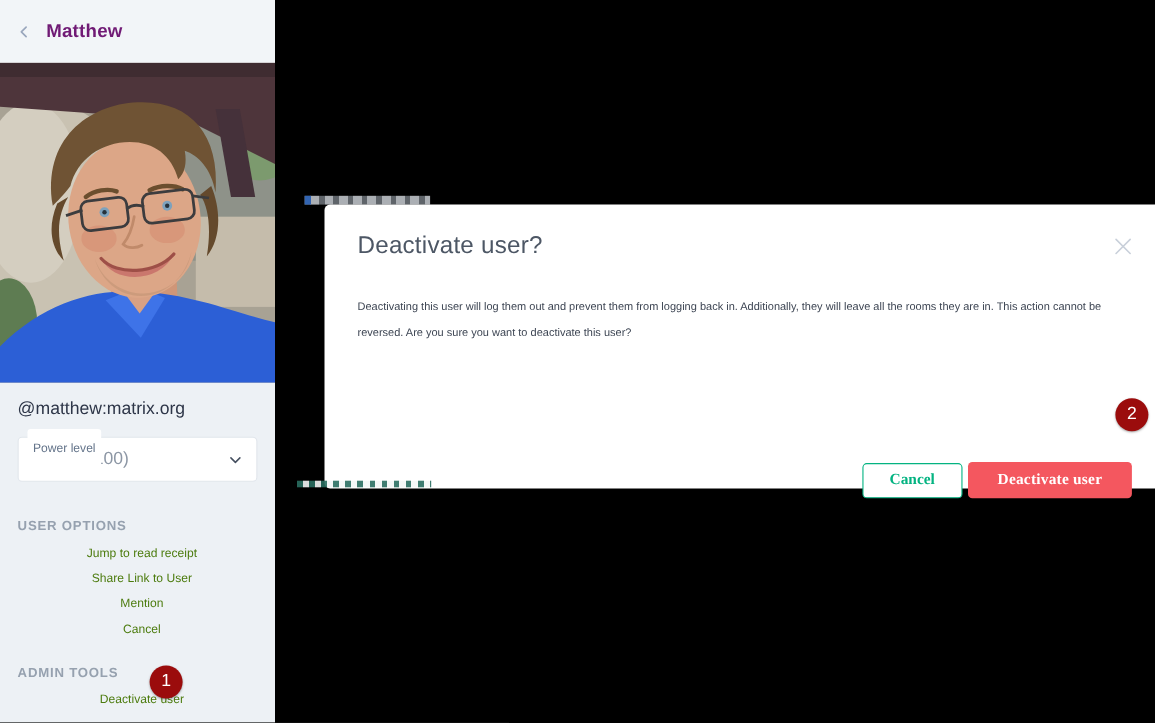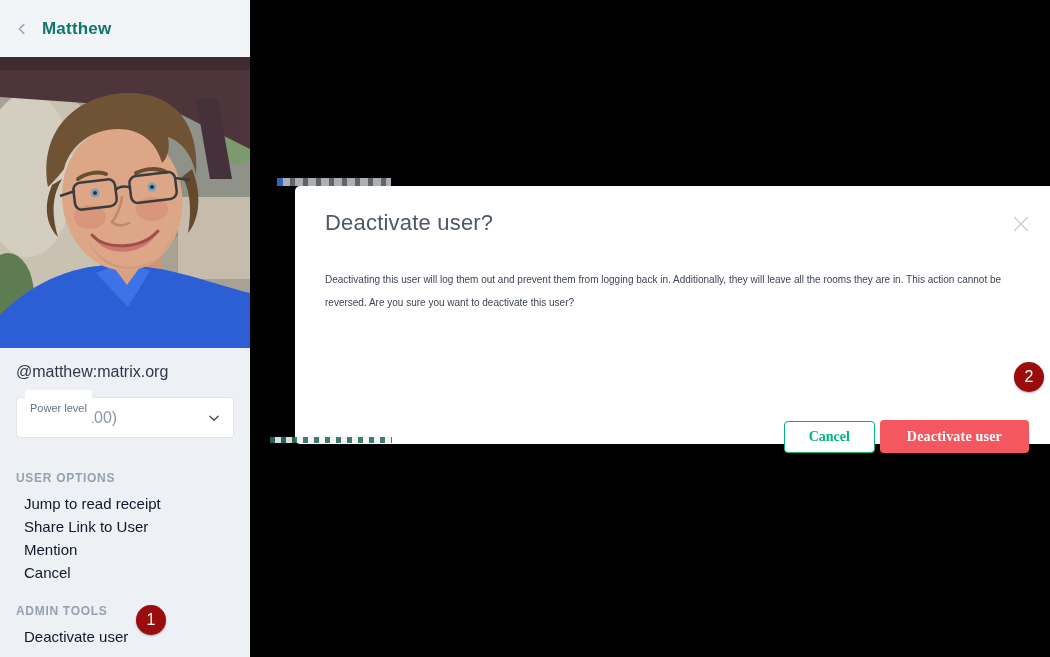--- a/index.html
+++ b/index.html
@@ -21,43 +21,43 @@
   
   .sidebar{
     position:absolute;left:0;top:0;width:250px;height:657px;
     background:var(--sidebar-bg);
   }
   .member-header{
     height:57px;background:var(--header-bg);
     display:flex;align-items:center;padding:0 13px;gap:11px;
   }
   .back-btn{display:flex;align-items:center;justify-content:center;width:18px;height:18px;cursor:pointer;background:none;border:none;}
-  .member-name{font-size:17px;font-weight:600;color:#0f766e;letter-spacing:.2px;}
+  .member-name{font-size:17px;font-weight:600;color:#701a75;letter-spacing:.2px;}
   .photo{display:block;width:250px;height:291px;}
   .user-id{margin:15px 16px 0 16px;font-size:16px;color:#2e3648;}
   .field{position:relative;margin:16px 16px 0 16px;}
   .field-label{
     position:absolute;top:-7px;left:9px;padding:12px 5px;
     font-size:11px;color:#64748a;background:#fff;border-radius:3px;
   }
   .field-select{
     height:41px;background:#fff;border:1px solid #e1e6ec;border-radius:4px;
     display:flex;align-items:center;justify-content:space-between;
     padding:0 12px 0 13px;cursor:pointer;
   }
   .field-value{font-size:16px;color:#8d97a5;}
   .section{margin-top:33px;}
   .section + .section{margin-top:20px;}
   .section-heading{
     margin:0 16px 7px 16px;font-size:12px;font-weight:700;
     color:#96a1af;letter-spacing:.7px;
   }
   .link-item{
-    padding:3px 16px 3px 24px;font-size:15px;line-height:17px;
-    color:#0f172a;cursor:pointer;
+    padding:3px 16px 3px 24px;font-size:11px;line-height:17px;
+    color:#4d7c0f;cursor:pointer;text-align:center;
   }
   .admin-row{position:relative;}
   
   .step-badge{
     position:absolute;width:30px;height:30px;border-radius:50%;
     background:var(--annotation-badge);color:#fff;
     display:flex;align-items:center;justify-content:center;
     font-size:16px;font-weight:400;z-index:30;
     box-shadow:0 1px 2px rgba(0,0,0,.35);
   }

